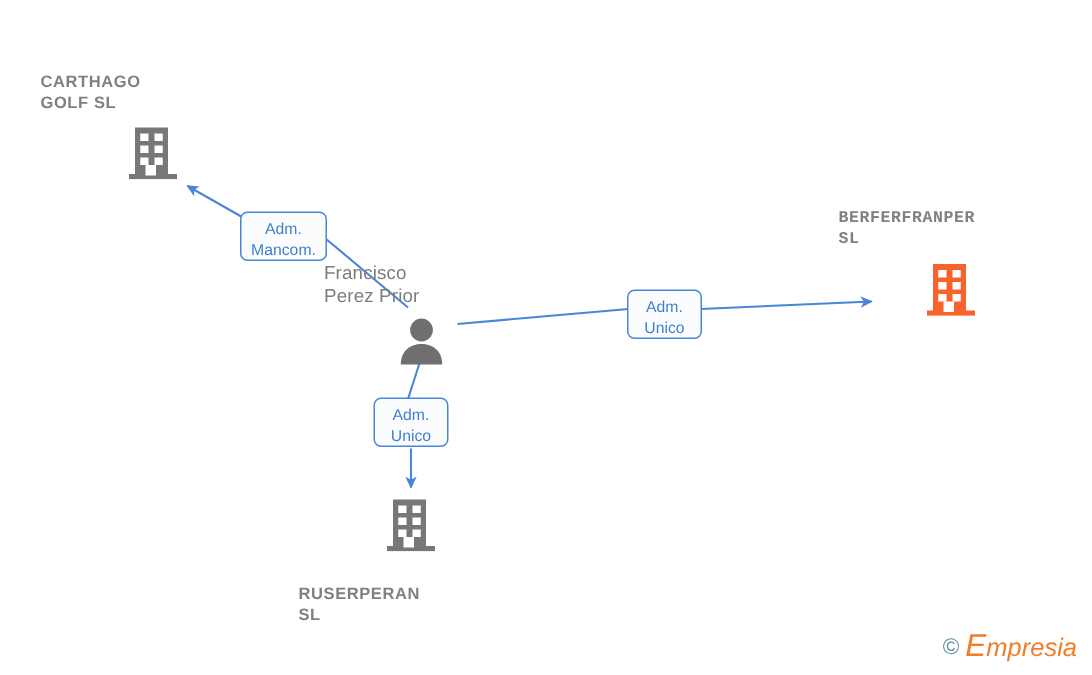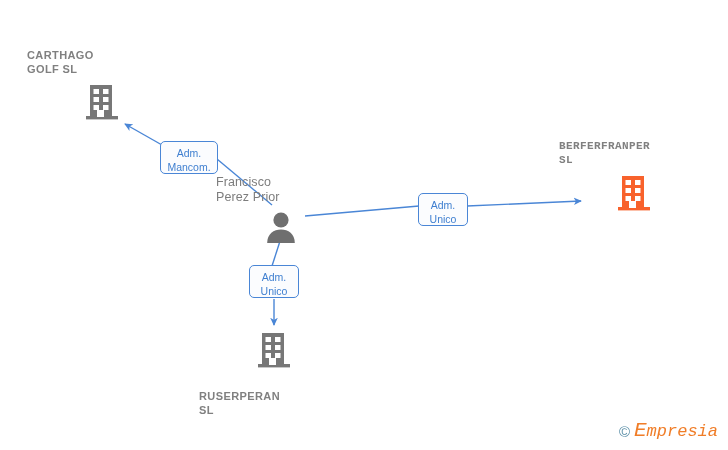--- a/index.html
+++ b/index.html
@@ -69,21 +69,21 @@
     align-items: center;
     gap: 4px;
     user-select: none;
   }
   .wm-c {
     color: #5b8fa8;
     font-size: 15px;
     line-height: 15px;
   }
   .wm-text {
-    font-family: Liberation Mono, monospace;
+    font-family: Liberation Sans, sans-serif;
     font-style: italic;
     font-size: 17px;
     line-height: 17px;
     color: #f07d28;
   }
   .wm-text .cap {
     font-size: 21px;
   }
 </style>
 </head>

